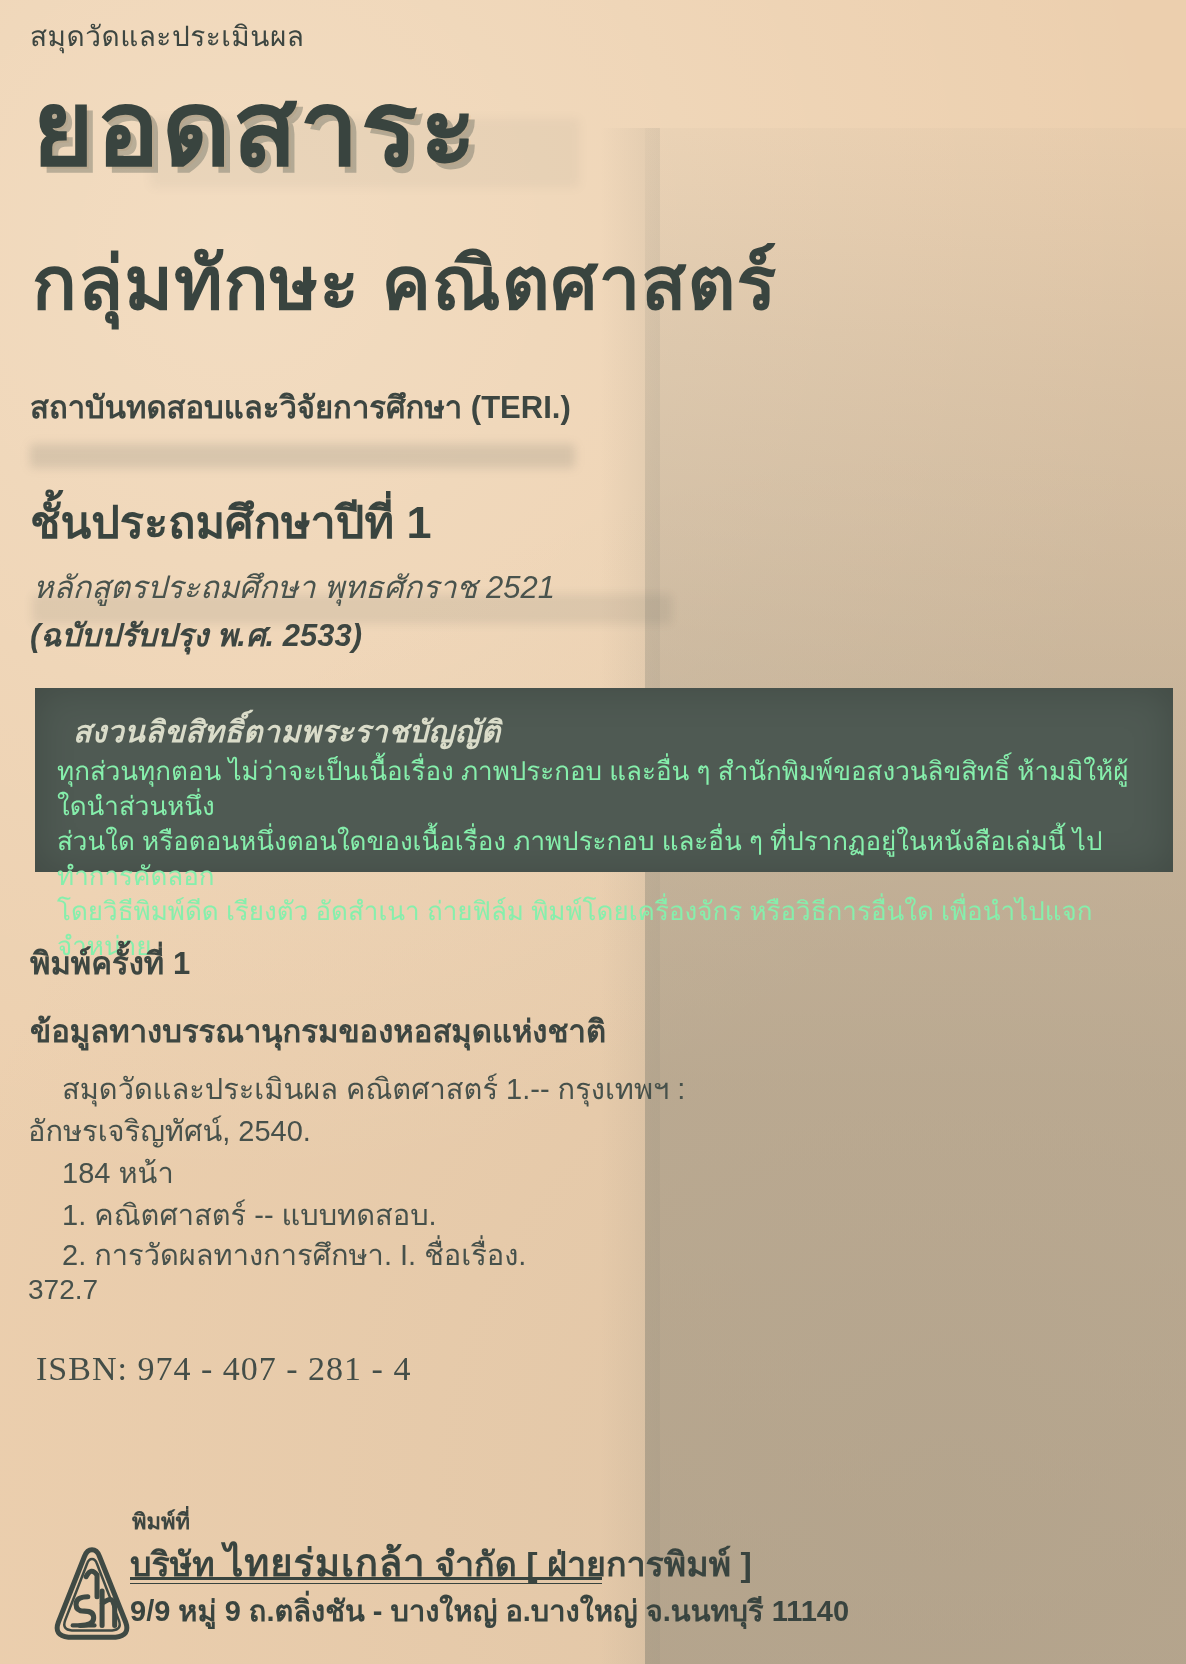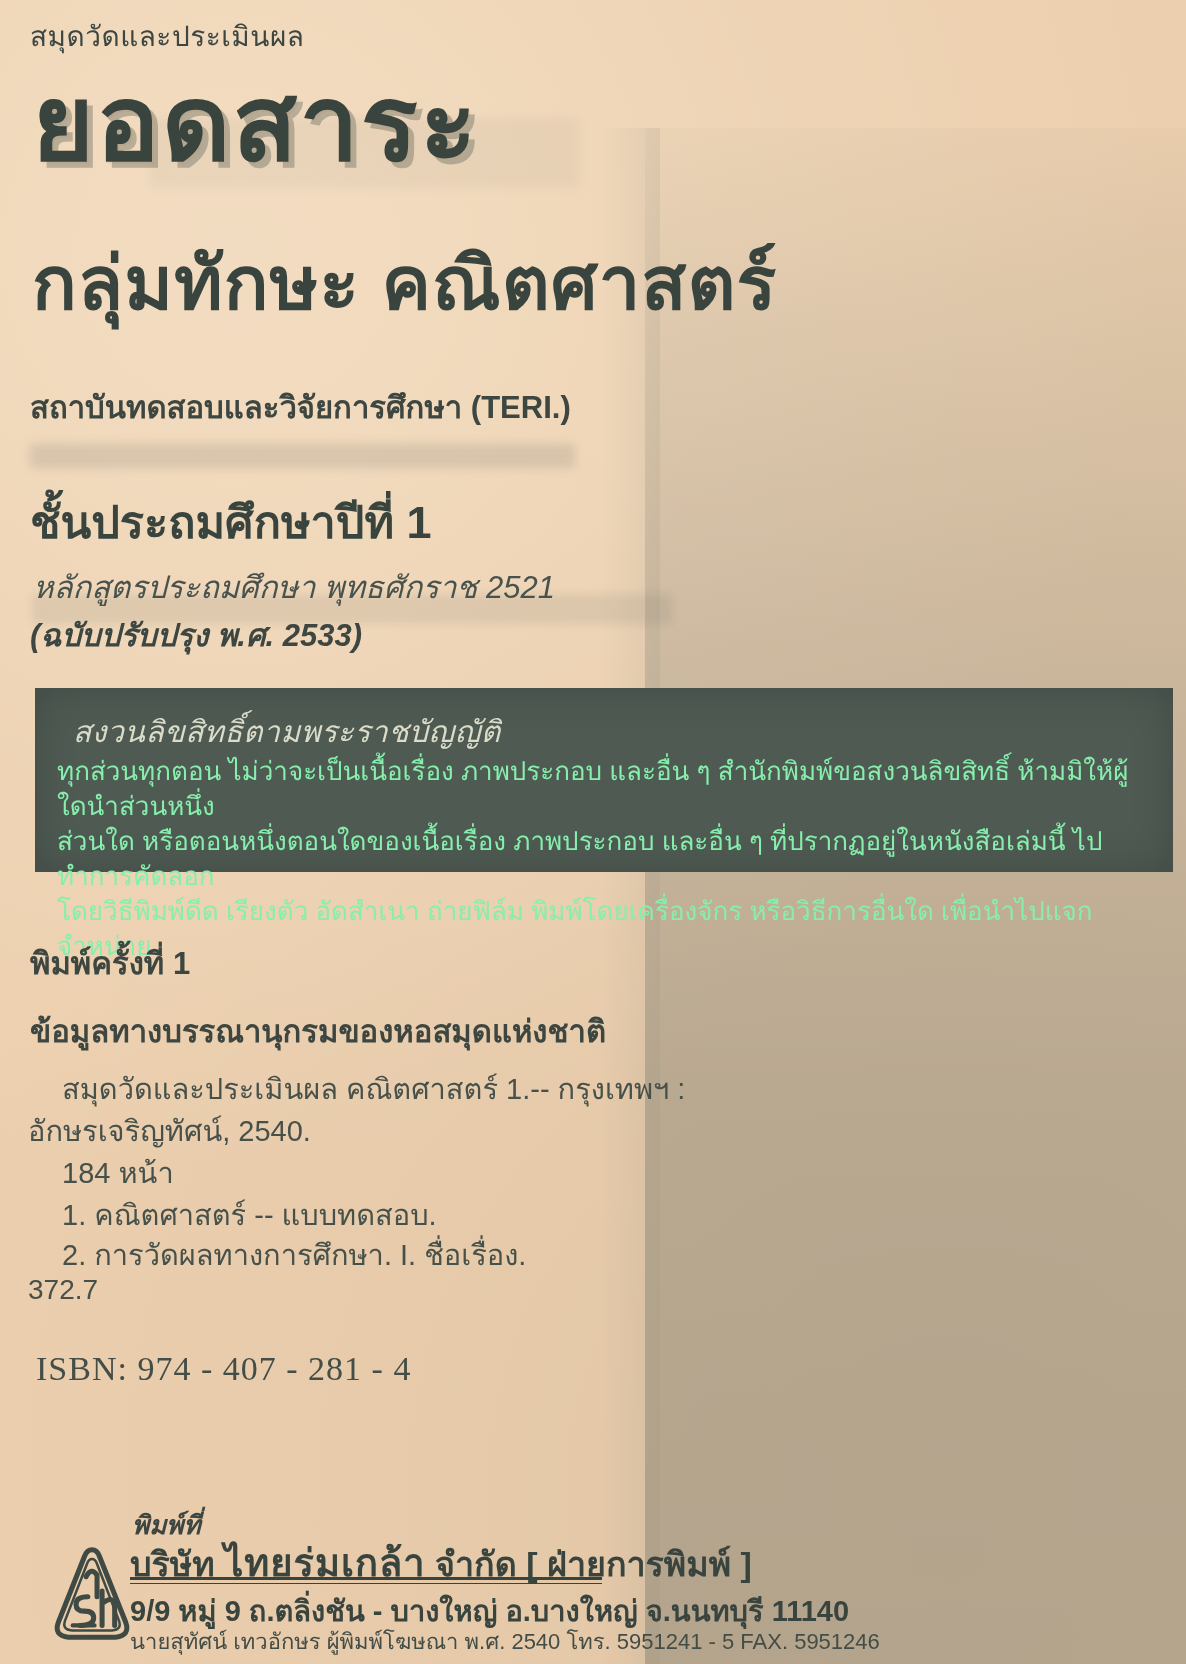--- a/index.html
+++ b/index.html
@@ -31,56 +31,57 @@
     background:linear-gradient(90deg, rgba(158,151,134,0) 0%, rgba(158,151,134,0.18) 100%);
   }
   
   .ghost{background:rgba(84,95,90,0.16);filter:blur(5px);border-radius:4px;}
   .ghost1{left:30px;top:444px;width:545px;height:24px;}
   .ghost2{left:32px;top:594px;width:640px;height:30px;opacity:.75;}
   .ghost3{left:150px;top:118px;width:430px;height:70px;opacity:.35;}
 
   .series-label{left:30px;top:14px;font-size:28px;font-weight:500;letter-spacing:.5px;}
   .main-title{
-    left:32px;top:68px;font-size:106px;line-height:1.05;font-weight:800;
+    left:32px;top:74px;font-size:106px;line-height:1.05;font-weight:800;
     letter-spacing:2px;color:#39443f;
     text-shadow:6px 6px 0 rgba(57,68,63,0.30), 2px 2px 0 rgba(236,207,174,0.9);
+    font-family:Liberation Serif, serif;
   }
   .subtitle{left:32px;top:224px;font-size:74px;font-weight:800;letter-spacing:1px;color:#39443f;}
   .institute{left:30px;top:382px;font-size:31px;font-weight:700;}
   .grade{left:30px;top:486px;font-size:45px;font-weight:700;color:#39443f;}
   .curriculum{left:33px;top:562px;font-size:31px;font-style:italic;font-weight:400;color:#49534d;}
   .revision{left:30px;top:610px;font-size:31px;font-style:italic;font-weight:700;}
 
   .copyright-panel{
     left:35px;top:688px;width:1138px;height:184px;
     background:#4f5a53;
     box-shadow:inset 0 0 40px rgba(0,0,0,0.18);
     color:#d3d5c5;
   }
   .copyright-heading{
     position:absolute;left:38px;top:20px;
-    font-size:30px;font-style:italic;font-weight:400;letter-spacing:.5px;color:#dadcc9;
+    font-size:30px;font-style:italic;font-weight:700;letter-spacing:.5px;color:#dadcc9;
   }
   .copyright-body{
     position:absolute;left:22px;top:66px;width:1096px;
     font-size:26px;line-height:35px;color:#86efac;
   }
   .printing{left:30px;top:938px;font-size:31px;font-weight:700;}
   .cat-heading{left:30px;top:1006px;font-size:31px;font-weight:700;}
   .cat-line{font-size:29px;color:#47514b;}
   .cat-l1{left:62px;top:1066px;}
   .cat-l2{left:28px;top:1108px;}
   .cat-l3{left:62px;top:1150px;}
   .cat-l4{left:62px;top:1192px;text-align:center;}
   .cat-l5{left:62px;top:1232px;}
   .cat-l6{left:28px;top:1274px;font-size:28px;}
   .isbn{left:36px;top:1350px;font-size:34px;letter-spacing:1px;font-family:"Liberation Serif","DejaVu Serif",serif;color:#444e48;}
 
-  .printer-label{left:132px;top:1504px;font-size:26px;font-weight:600;font-style:italic;}
+  .printer-label{left:132px;top:1504px;font-size:22px;font-weight:600;}
   .printer-company{left:130px;top:1532px;font-size:34px;font-weight:700;white-space:nowrap;color:#39443f;}
   .printer-company .brand{font-size:38px;font-weight:700;letter-spacing:1px;}
   .printer-underline{left:130px;top:1577px;width:472px;height:3px;border-top:3px solid #39443f;border-bottom:1px solid #39443f;}
   .printer-address{left:130px;top:1588px;font-size:29px;font-weight:600;white-space:nowrap;color:#39443f;}
   .printer-publisher{left:130px;top:1624px;font-size:22px;font-weight:500;white-space:nowrap;color:#434d47;}
   .printer-logo{left:50px;top:1544px;width:84px;height:104px;}
 </style>
 </head>
 <body>
 
@@ -127,15 +128,14 @@
     <path d="M43 38 q6 -12 13 -2 v26" stroke="#3f4a44" stroke-width="6" stroke-linecap="round"></path>
     <path d="M45 62 q-14 0 -14 9 q0 8 10 8 q11 0 11 8 q0 9 -16 9" stroke="#3f4a44" stroke-width="6" stroke-linecap="round"></path>
     <path d="M62 55 v41 M62 70 q15 -12 15 6 v20" stroke="#3f4a44" stroke-width="6" stroke-linecap="round"></path>
     <path d="M27 96 h26" stroke="#3f4a44" stroke-width="5" stroke-linecap="round"></path>
   </svg>
 
   <div class="abs printer-label">พิมพ์ที่</div>
   <div class="abs printer-company"><span>บริษัท </span><span class="brand">ไทยร่มเกล้า</span><span> จำกัด [ ฝ่ายการพิมพ์ ]</span></div>
   <div class="abs printer-underline"></div>
   <div class="abs printer-address">9/9 หมู่ 9 ถ.ตลิ่งชัน - บางใหญ่ อ.บางใหญ่ จ.นนทบุรี 11140</div>
-  <div class="abs printer-publisher">นายสุทัศน์ เทวอักษร ผู้พิมพ์โฆษณา พ.ศ. 2540 โทร. 5951241 - 5 FAX. 5951246</div>
 
 </div>
 
 </body></html>

